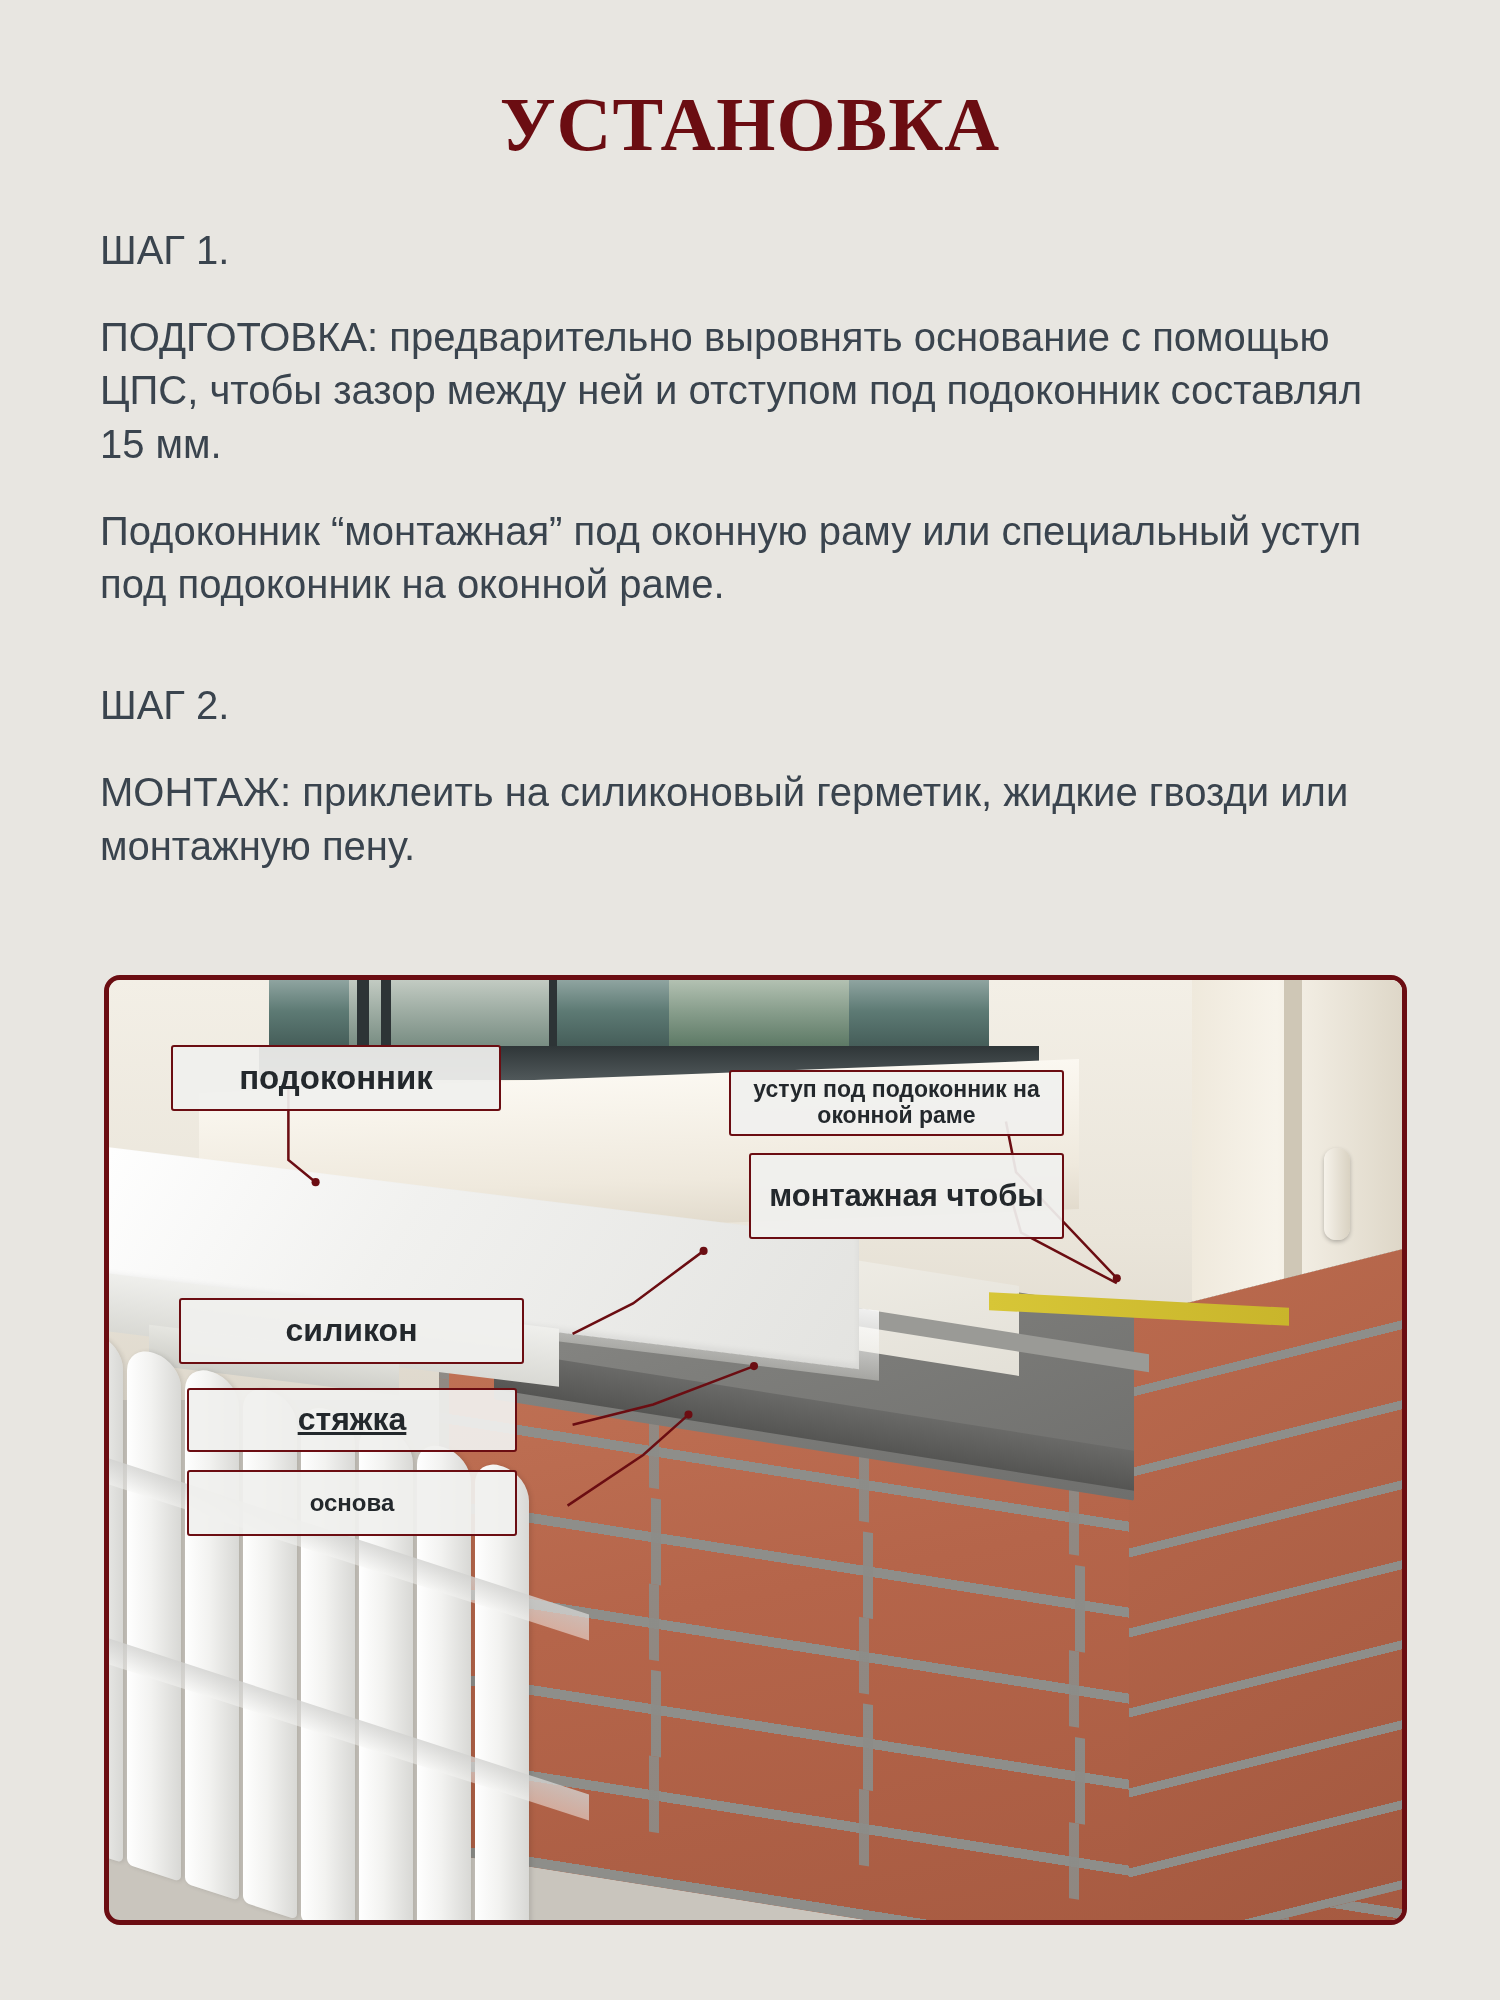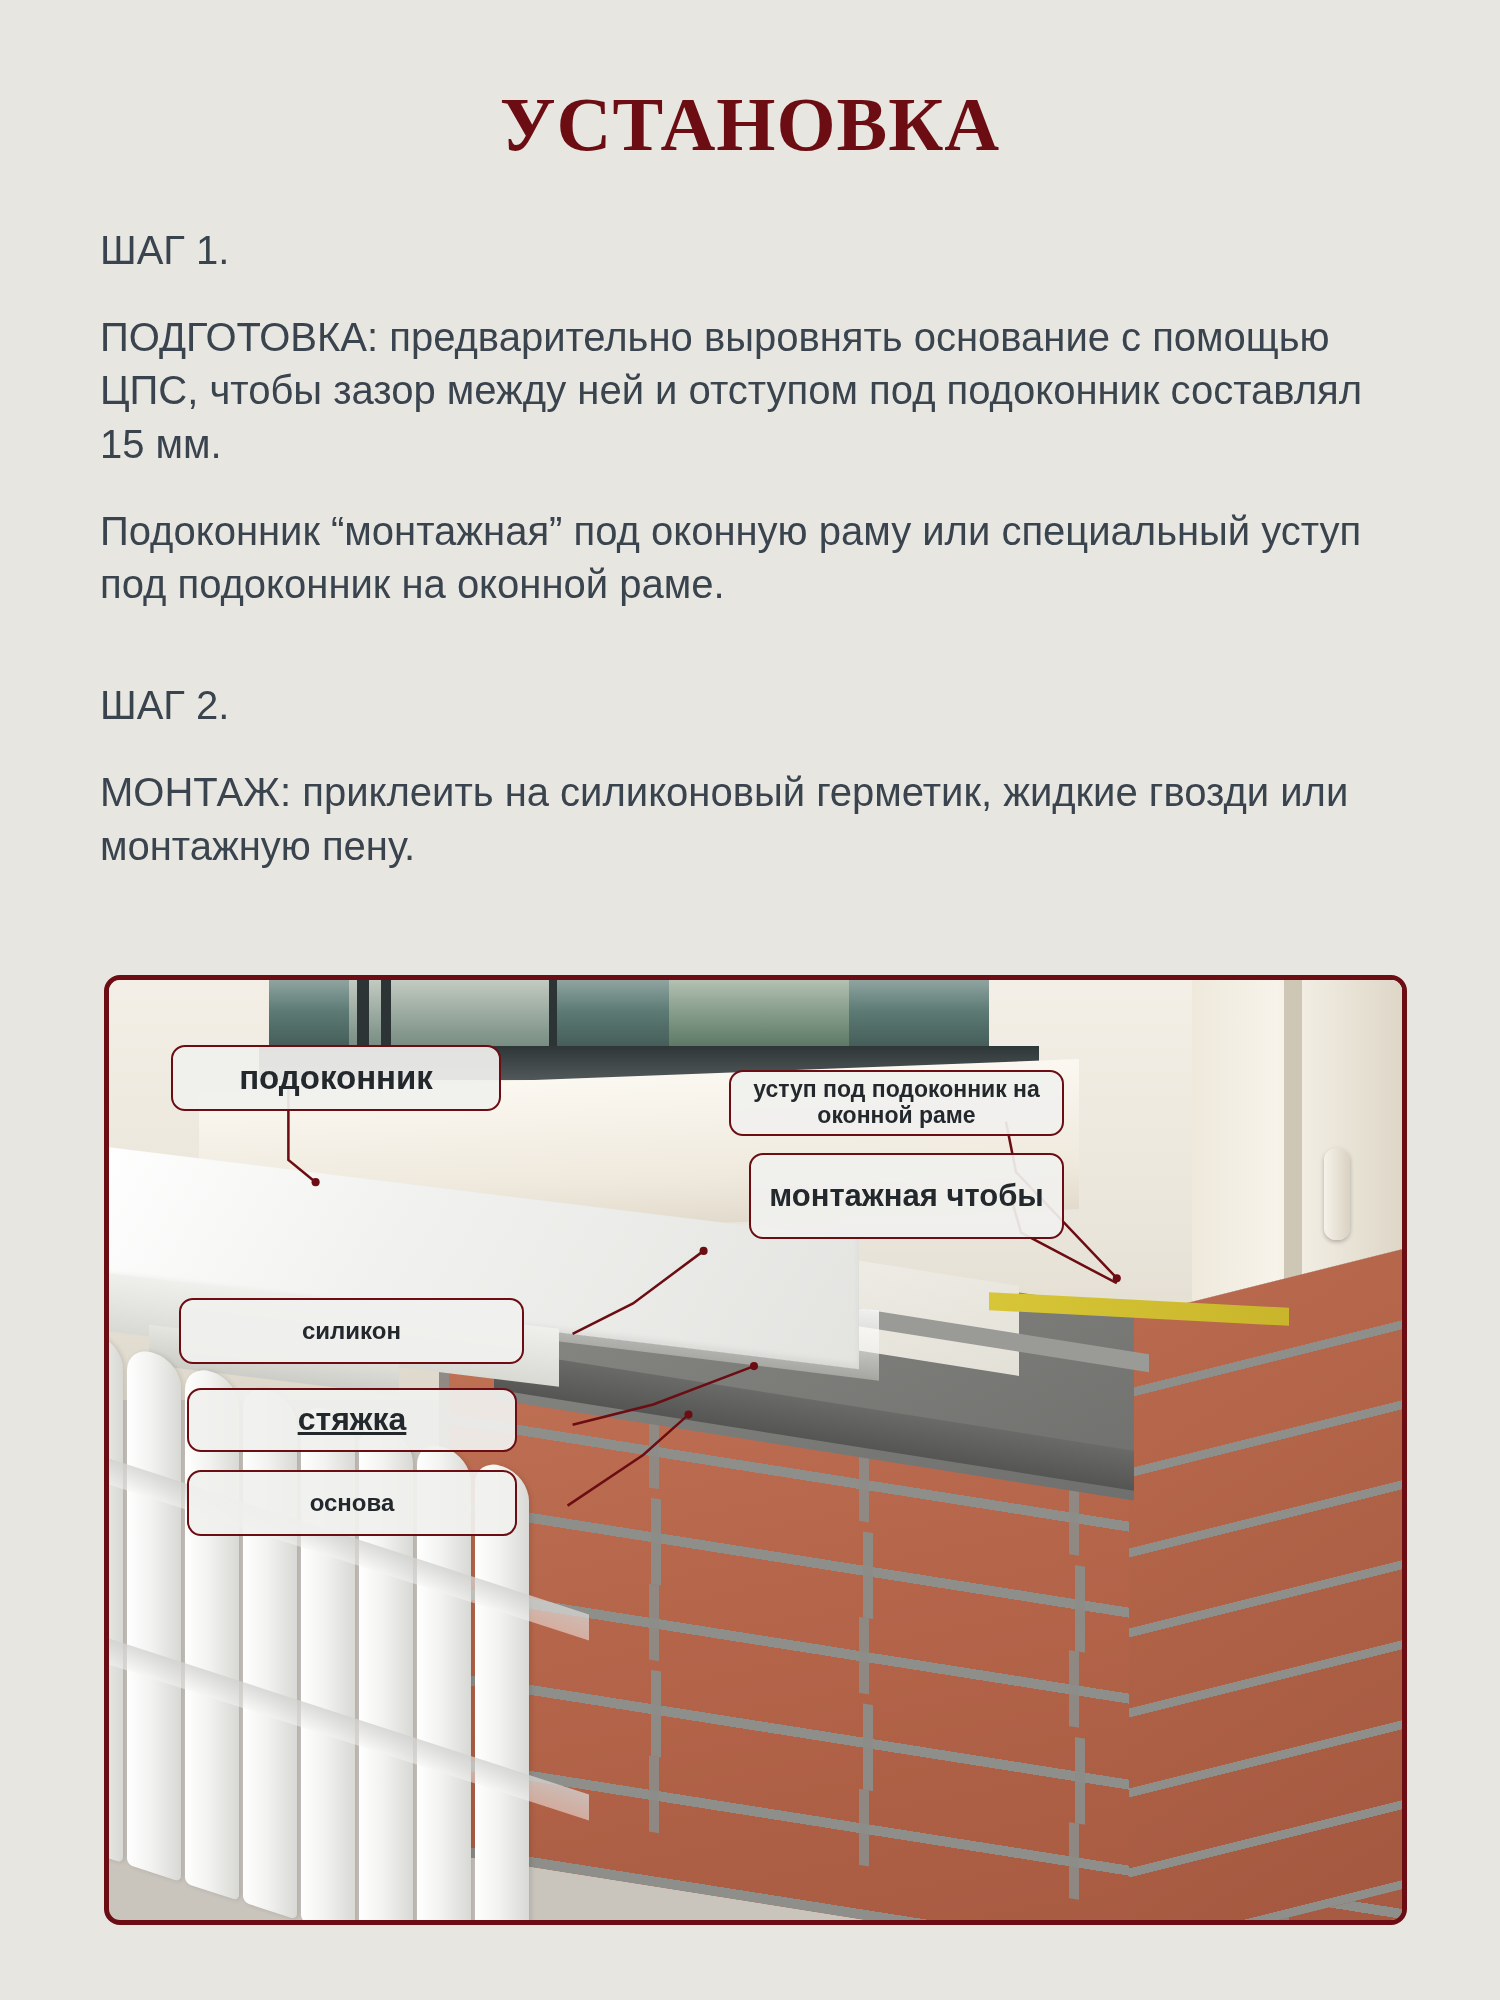--- a/index.html
+++ b/index.html
@@ -224,21 +224,21 @@
     position: absolute;
     left: 0; width: 520px; height: 26px;
     background: linear-gradient(180deg,rgba(210,210,208,.8),rgba(245,245,243,.5));
   }
 
   
   .label {
     position: absolute;
     background: rgba(240,240,238,.93);
     border: 2px solid #6b0d12;
-    border-radius: 14px;
+    border-radius: 3px;
     color: #23282c;
     font-weight: bold;
     text-align: center;
     line-height: 1.12;
     box-sizing: border-box;
     display: flex;
     align-items: center;
     justify-content: center;
     padding: 6px 14px;
   }
@@ -342,21 +342,21 @@
       </div>
 
       <div class="label" style="left:620px; top:90px; width:335px; height:66px; font-size:23px;text-align:center;">
         <span>уступ под подоконник на оконной раме</span>
       </div>
 
       <div class="label" style="left:640px; top:173px; width:315px; height:86px; font-size:31px;">
         <span>монтажная чтобы</span>
       </div>
 
-      <div class="label" style="left:70px; top:318px; width:345px; height:66px; font-size:24px;">
+      <div class="label" style="left:70px; top:318px; width:345px; height:66px; font-size:32px;">
         <span>силикон</span>
       </div>
 
       <div class="label" style="left:78px; top:408px; width:330px; height:64px; font-size:32px;text-decoration:underline;">
         <span>стяжка</span>
       </div>
 
       <div class="label" style="left:78px; top:490px; width:330px; height:66px; font-size:24px;">
         <span>основа</span>
       </div>

